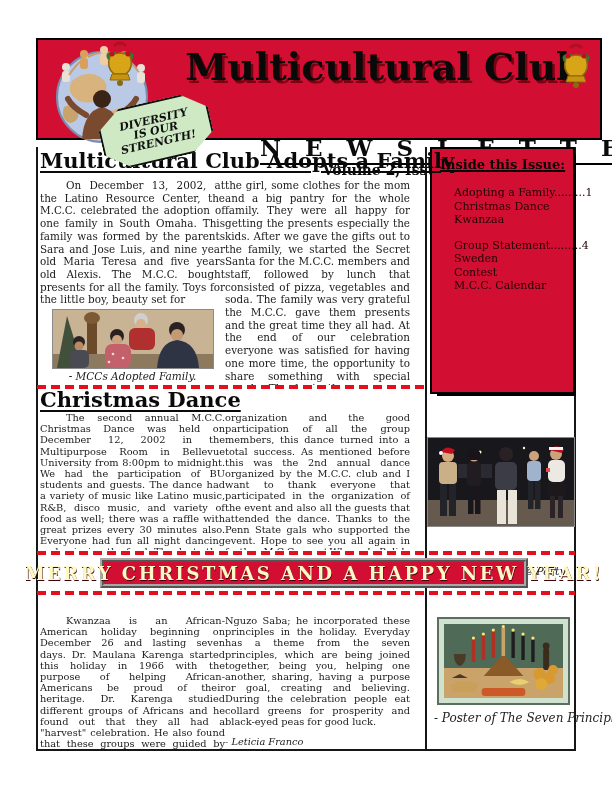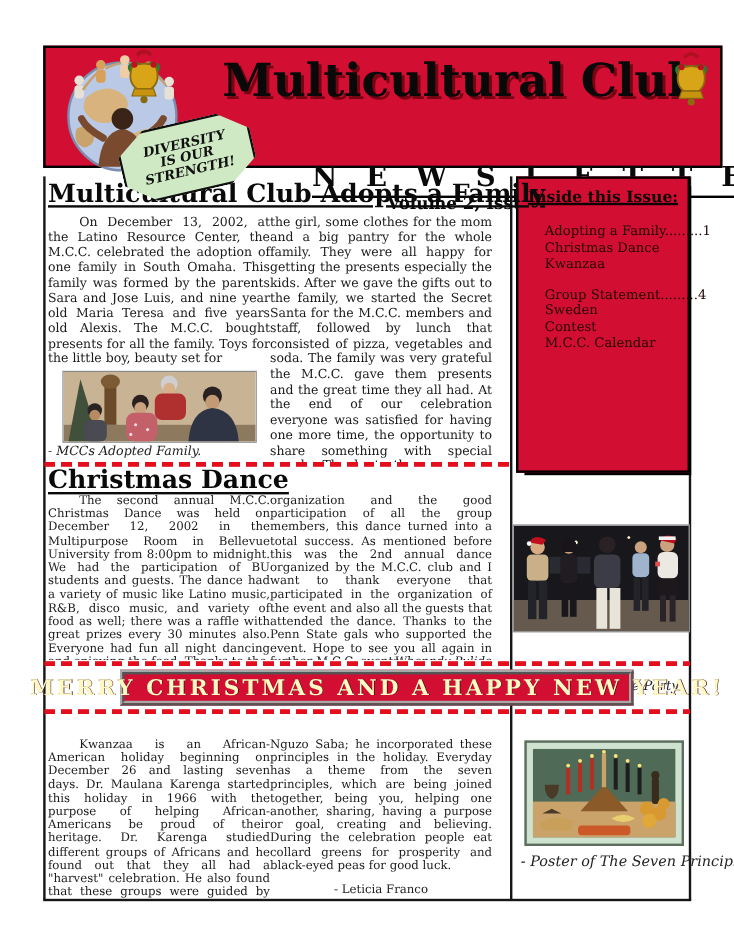--- a/index.html
+++ b/index.html
@@ -48,25 +48,25 @@
   .hl3 .sub{font-size:13px;text-decoration:none;display:inline-block;margin-left:4px;}
 
   .cols{position:absolute;display:flex;overflow:hidden;}
   .cols .col{width:185px;text-align:justify;color:#1a1a1a;}
   .cols1{left:40px;top:179px;width:384px;height:206px;font-size:10.4px;line-height:12.7px;}
   .cols2{left:40px;top:412px;width:384px;height:138px;font-size:9.8px;line-height:11.2px;}
   .cols3{left:40px;top:615px;width:384px;height:134px;font-size:9.8px;line-height:11.2px;}
   .indent{text-indent:26px;}
   .sig-row{text-align:right;font-style:italic;margin-top:-12.7px;}
   .cols2 .sig-row{margin-top:-11.2px;}
-  .sig-row3{text-align:center;margin-top:9px;padding-right:0;}
+  .sig-row3{text-align:left;font-style:italic;margin-top:9px;padding-right:0;}
 
   .photo-frame{border:1px solid #8a8a8a;display:block;}
   .fam-photo{margin:3px auto 0 auto;width:160px;height:58px;}
-  .fam-cap{text-align:left;font-style:italic;font-size:10.5px;margin-top:1px;color:#222;}
+  .fam-cap{text-align:center;font-style:italic;font-size:10.5px;margin-top:1px;color:#222;}
 
   .dance-photo{position:absolute;left:427px;top:437px;width:146px;height:88px;}
   .dance-cap{position:absolute;left:430px;top:529px;font-style:italic;font-size:11px;color:#222;white-space:nowrap;margin-top:36px;}
 
   .poster{position:absolute;left:437px;top:617px;width:133px;height:88px;box-sizing:border-box;
           border:2px solid #5c6e5e;background:#cfe2cf;padding:5px;}
   .poster svg{display:block;width:100%;height:100%;}
   .poster-cap{position:absolute;left:434px;top:711px;width:140px;text-align:center;
               font-style:italic;font-size:12px;color:#222;white-space:nowrap;}
 

